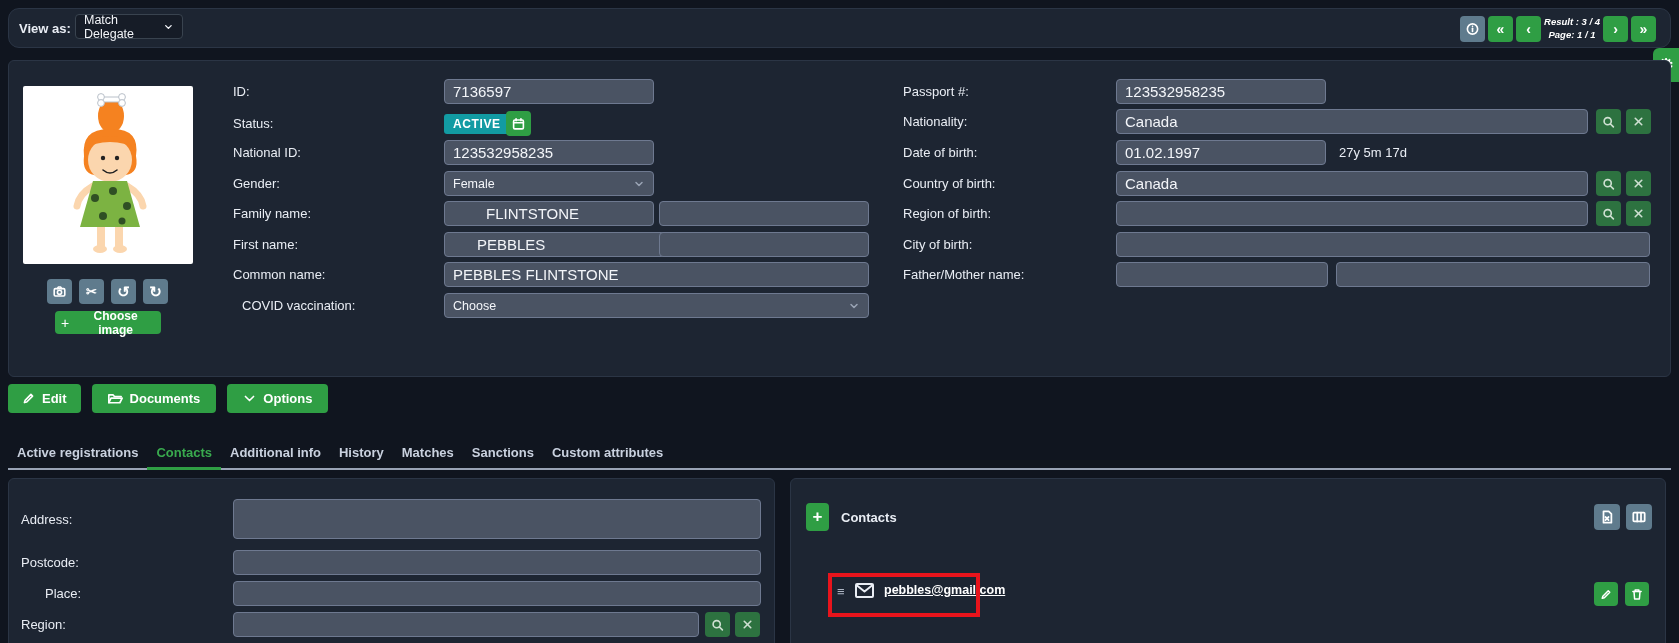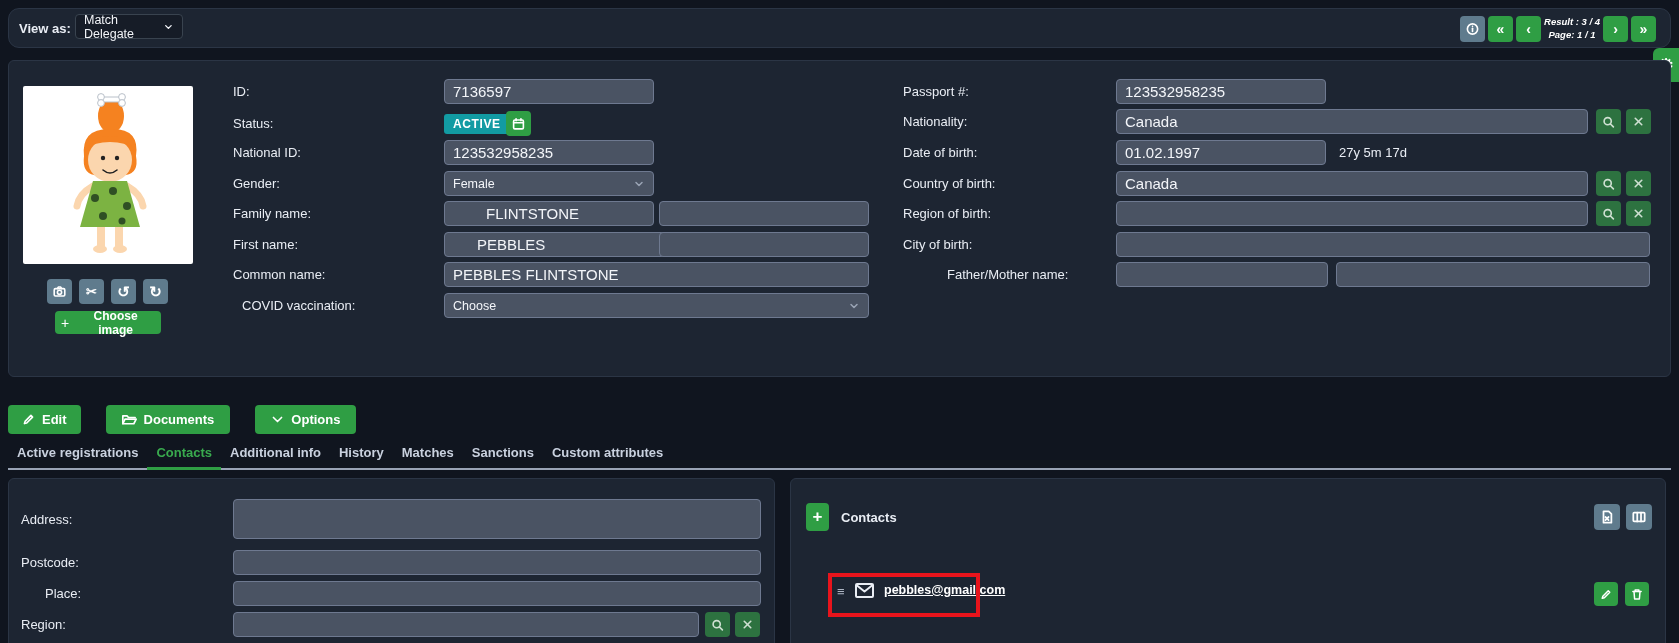--- a/index.html
+++ b/index.html
@@ -228,26 +228,26 @@
     <button class="btn btn-lookup sqr" style="left:1617px;top:140px;">
       <svg class="ico" width="13" height="13" viewBox="0 0 16 16">
           <line x1="4" y1="4" x2="12" y2="12"></line>
           <line x1="12" y1="4" x2="4" y2="12"></line>
         </svg>
     </button>
 
     <span class="lbl" style="left:894px;top:171px;">City of birth:</span>
     <input class="inp" style="left: 1107px; top: 171px; width: 534px;" value="">
 
-    <span class="lbl" style="left:938px;top:201px;">Father/Mother name:</span>
+    <span class="lbl" style="left:894px;top:201px;">Father/Mother name:</span>
     <input class="inp" style="left: 1107px; top: 201px; width: 212px;" value="">
     <input class="inp" style="left: 1327px; top: 201px; width: 314px;" value="">
   </div>
 
-  <div class="abs" style="left:8px;top:405px;display:flex;gap:25px;">
+  <div class="abs" style="left:8px;top:384px;display:flex;gap:11px;">
     <button class="btn btn-green" style="height:29px;padding:0 14px;font-size:13px;font-weight:bold;">
       <svg class="ico" width="13" height="13" viewBox="0 0 16 16">
           <path d="M3 13 L3.8 10.3 L11 3 L13 5 L5.8 12.3 Z"></path>
         </svg>
       <span>Edit</span>
     </button>
     <button class="btn btn-green" style="height:29px;padding:0 16px;font-size:13px;font-weight:bold;">
       <svg class="ico" width="15" height="14" viewBox="0 0 18 15">
           <path d="M1 12 V2.5 h5 l1.8 2 h8"></path>
           <path d="M1 12 l2.6-5.5 H17 L14.2 12 Z"></path>

